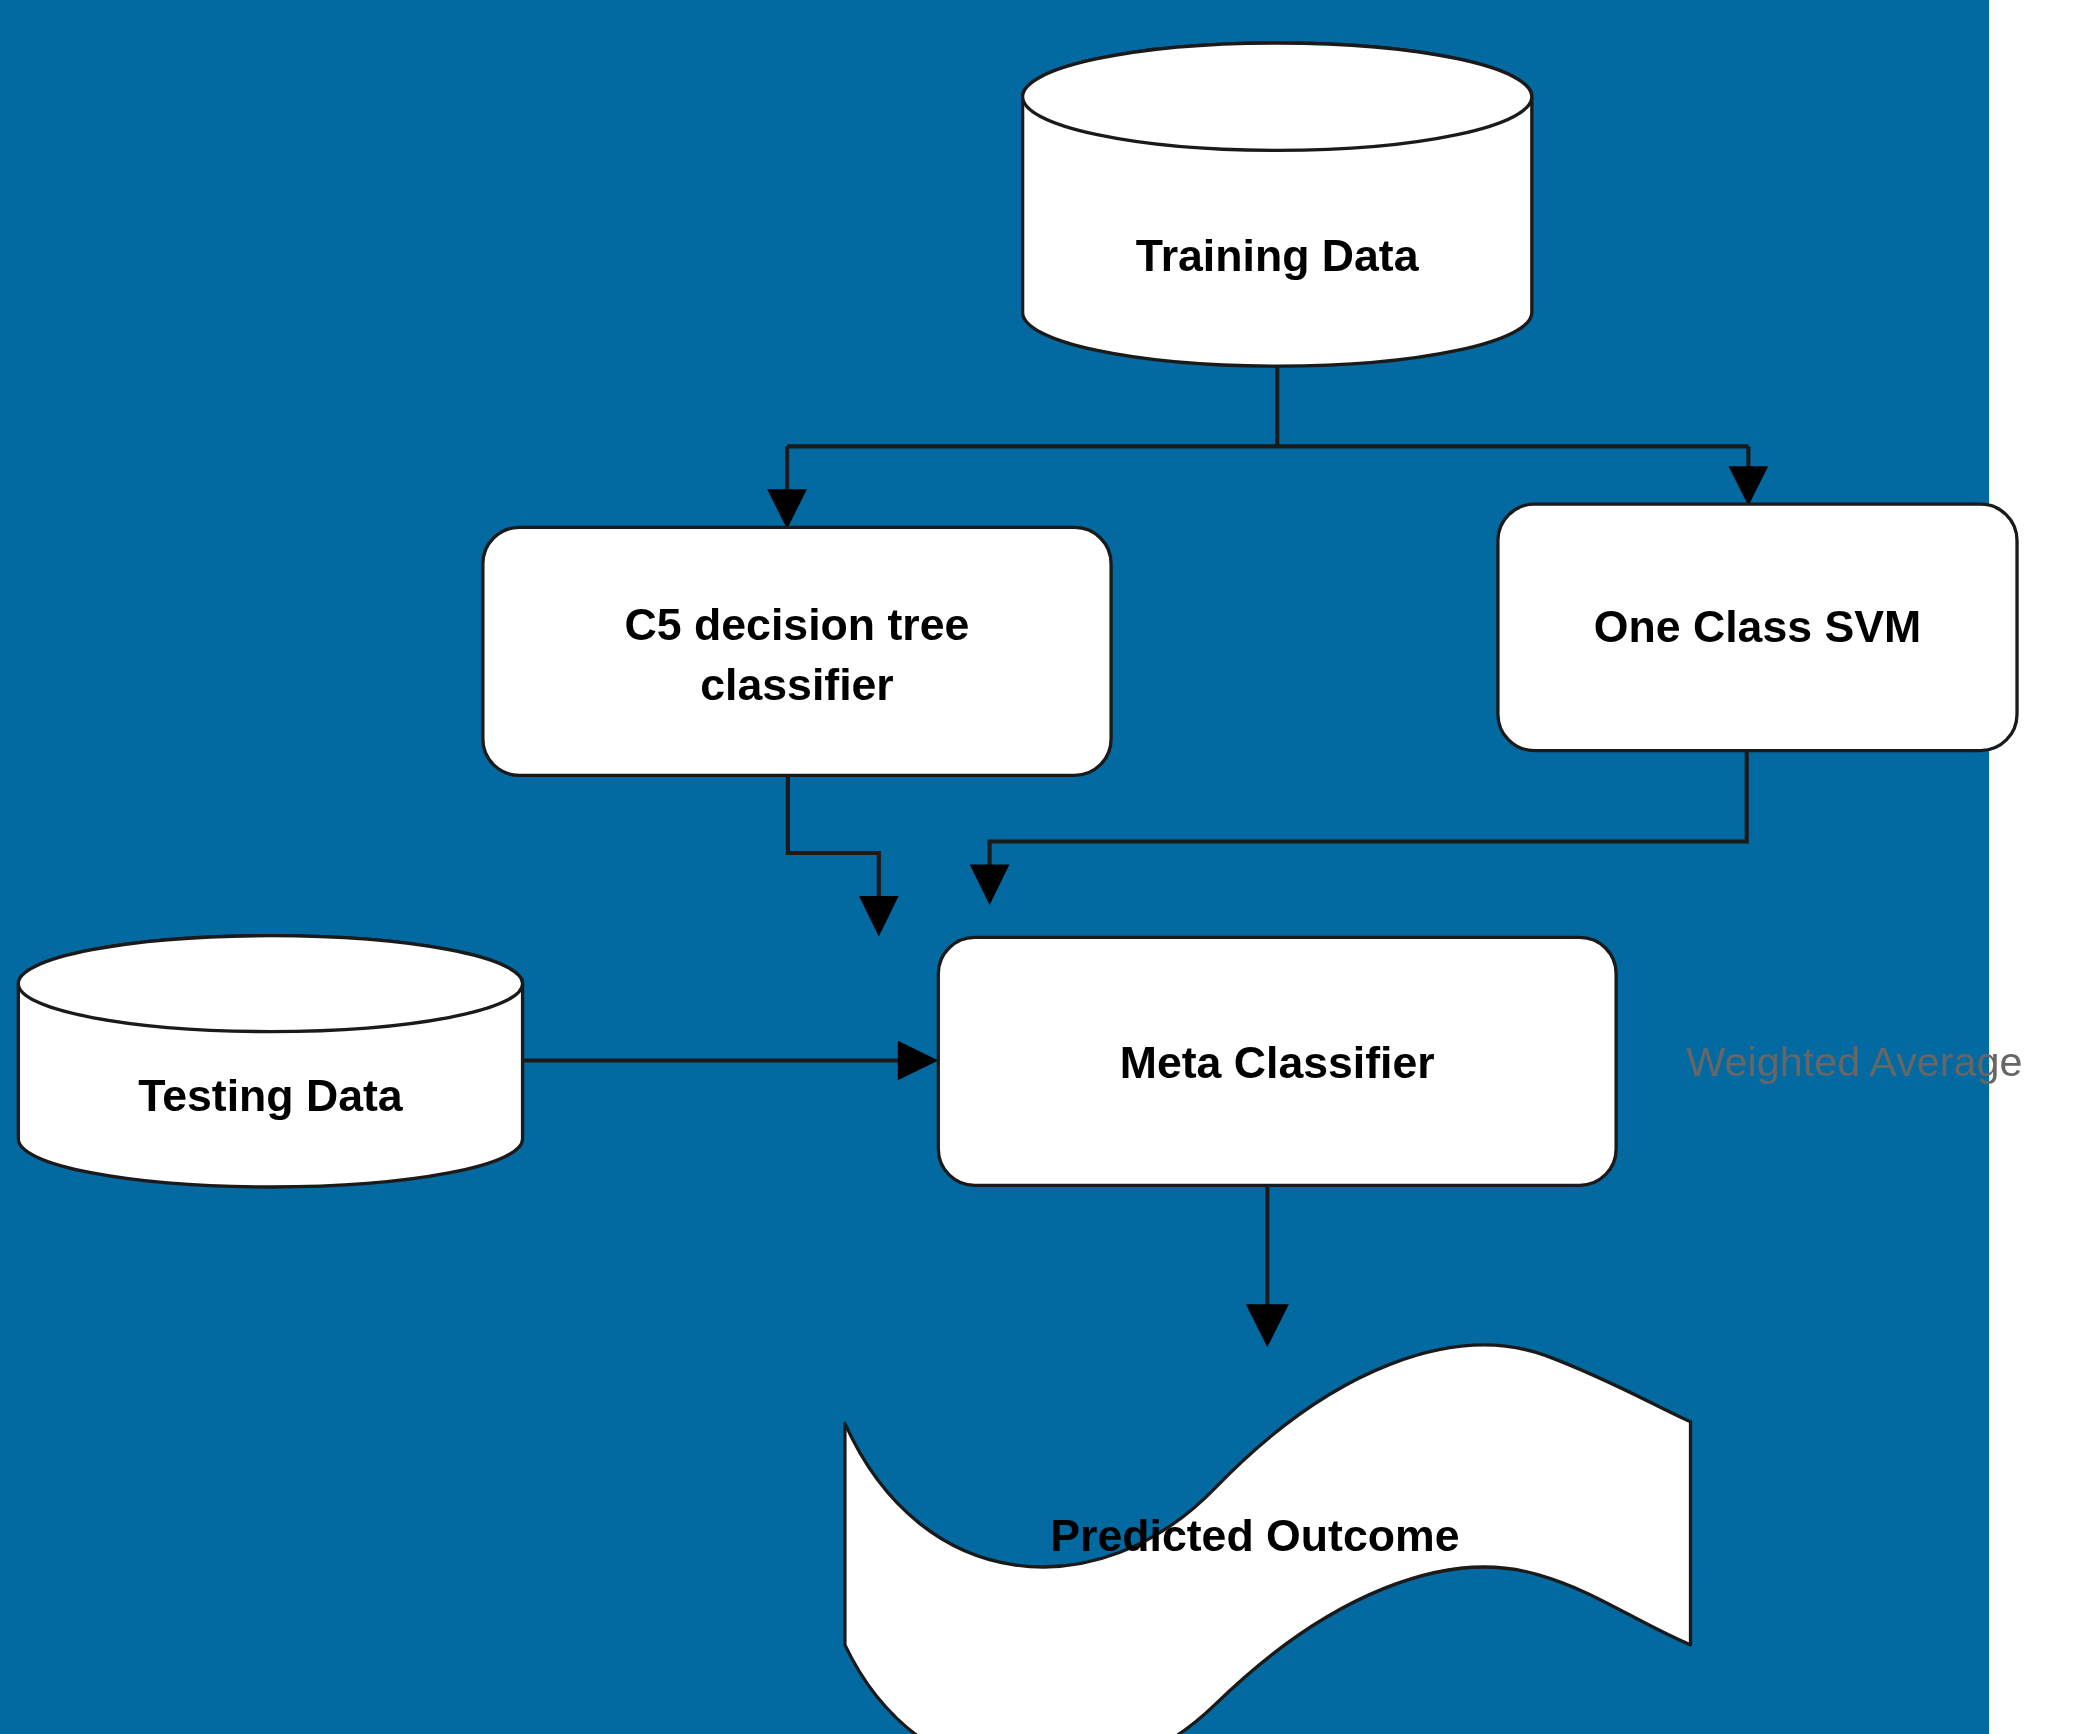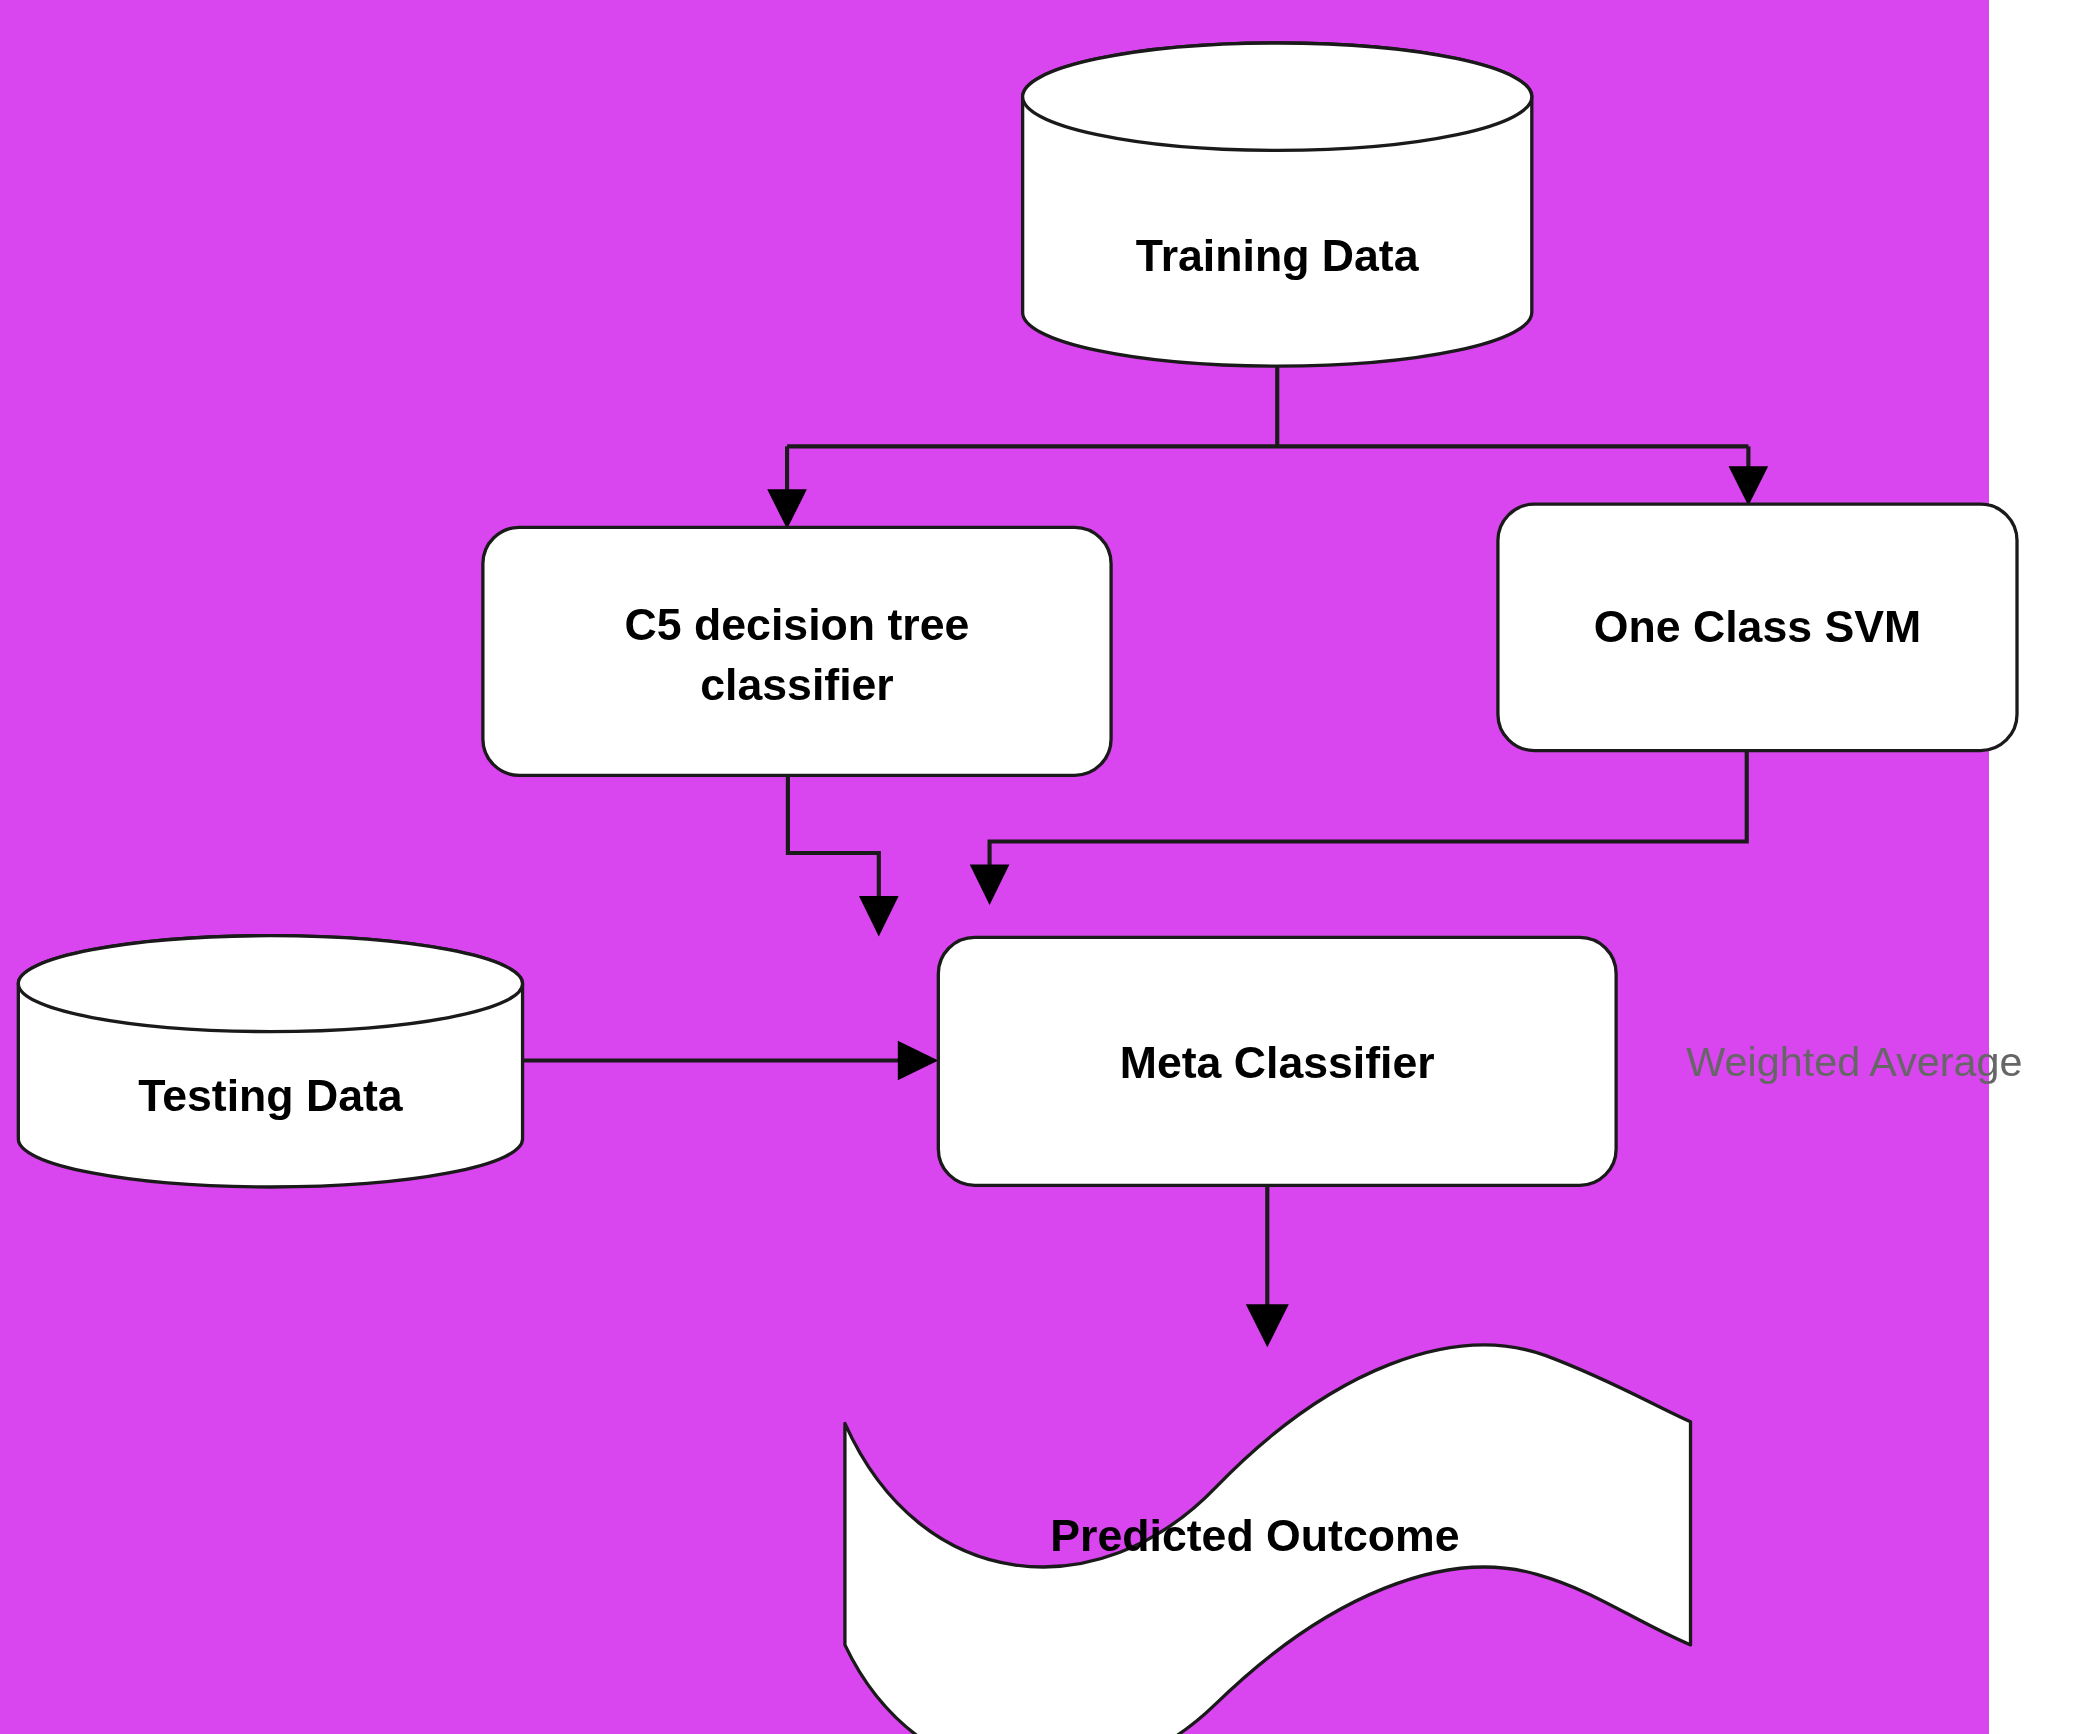--- a/index.html
+++ b/index.html
@@ -11,21 +11,21 @@
   body {
     width: 2099px;
     height: 1735px;
     overflow: hidden;
     font-family: "Liberation Sans", sans-serif;
   }
   #diagram-root {
     position: relative;
     width: 1989px;
     height: 1735px;
-    background: #d946ef;
+    background: #0369a1;
   }
   svg.diagram-canvas {
     display: block;
     width: 2099px;
     height: 1735px;
   }
   .node-shape {
     fill: #ffffff;
     stroke: #1a1a1a;
     stroke-width: 4;

